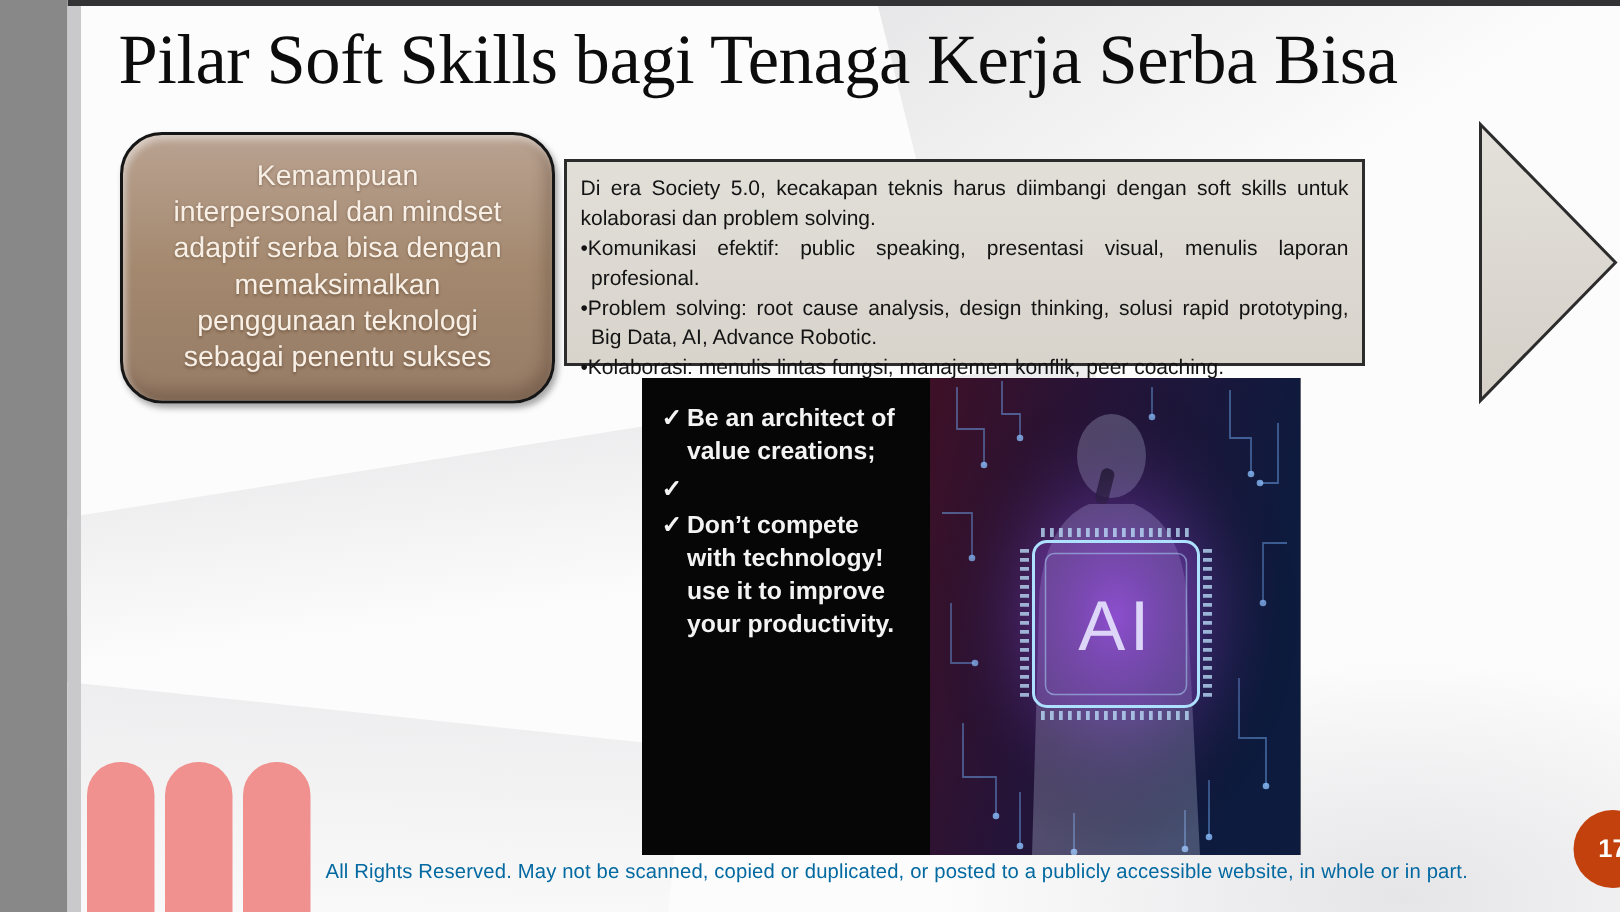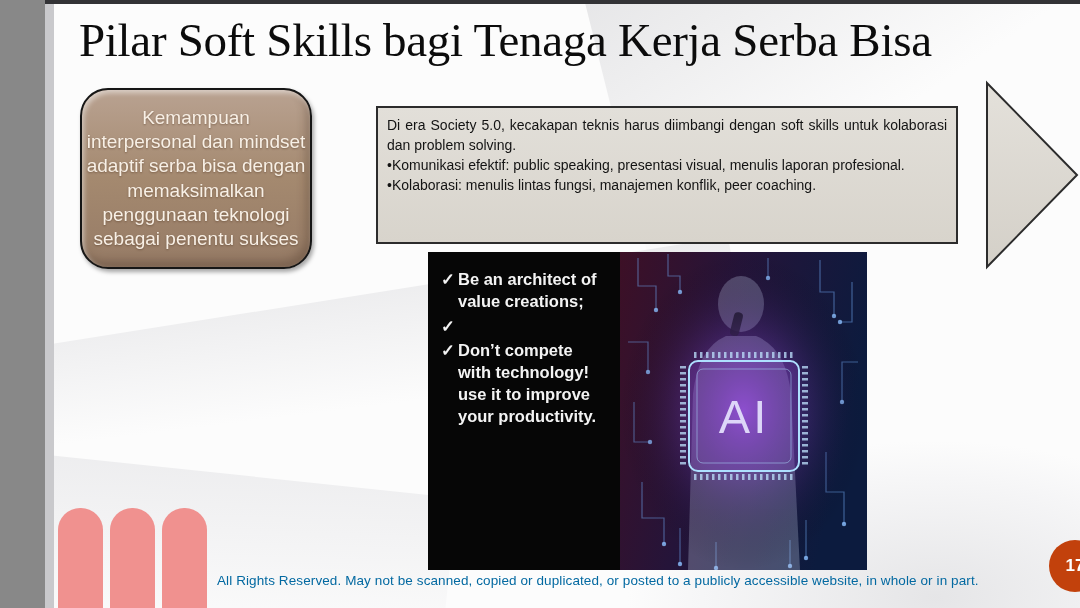--- a/index.html
+++ b/index.html
@@ -35,34 +35,34 @@
   }
 
   .slide-title {
     position:absolute; left:34px; top:13px;
     font-family:"Liberation Serif", serif;
     font-size:47px; line-height:1.15; color:#0c0c0c; white-space:nowrap;
     letter-spacing:-0.3px;
   }
 
   .pillar {
-    position:absolute; left:35px; top:88px; width:232px; height:181px;
+    position:absolute; left:35px; top:88px; width:290px; height:181px;
     box-sizing:border-box; border:2px solid #161616; border-radius:28px;
     background:linear-gradient(180deg, #b9a291 0%, #a4896f 50%, #967b66 100%);
     box-shadow: inset 2px 3px 5px rgba(255,255,255,.5),
                 inset -4px -6px 10px rgba(60,40,25,.30),
                 2px 3px 4px rgba(0,0,0,.35);
     display:flex; align-items:center; justify-content:center;
     text-align:center; color:#f8f0e6; font-size:19px; line-height:1.27;
     padding:8px 4px; white-space:pre-line;
     text-shadow:0 1px 2px rgba(70,45,25,.45);
   }
 
   .arrow-body {
-    position:absolute; left:331px; top:106px; width:582px; height:138px;
+    position:absolute; left:331px; top:106px; width:534px; height:138px;
     box-sizing:border-box; border:2px solid #2c2c2c;
     background:linear-gradient(180deg, #e2dfd9 0%, #d8d4cc 100%);
     padding:8px 9px 6px 9px;
     font-size:14px; line-height:1.42; color:#131313;
   }
   .arrow-body p { margin:0; text-align:justify; }
   .arrow-body .bullet { margin:0; padding-left:7px; text-indent:-7px; text-align:justify; }
   .arrow-head { position:absolute; left:929px; top:80px; }
 
   .panel {
@@ -117,20 +117,21 @@
 interpersonal dan mindset
 adaptif serba bisa dengan
 memaksimalkan
 penggunaan teknologi
 sebagai penentu sukses</span>
   </div>
 
   <div class="arrow-body">
     <p>Di era Society 5.0, kecakapan teknis harus diimbangi dengan soft skills untuk kolaborasi dan problem solving.</p>
     <p class="bullet"><span>•</span><span>Komunikasi efektif: public speaking, presentasi visual, menulis laporan profesional.</span></p>
+    <p class="bullet"><span>•</span><span>Problem solving: root cause analysis, design thinking, solusi rapid prototyping, Big Data, AI, Advance Robotic.</span></p>
     <p class="bullet"><span>•</span><span>Kolaborasi: menulis lintas fungsi, manajemen konflik, peer coaching.</span></p>
   </div>
 
   <svg class="arrow-head" width="110" height="190" viewBox="0 0 110 190">
     <defs>
       <linearGradient id="headGrad" x1="0" y1="0" x2="0" y2="1">
         <stop offset="0" stop-color="#e4e1db"></stop>
         <stop offset="1" stop-color="#d4d0c8"></stop>
       </linearGradient>
     </defs>

